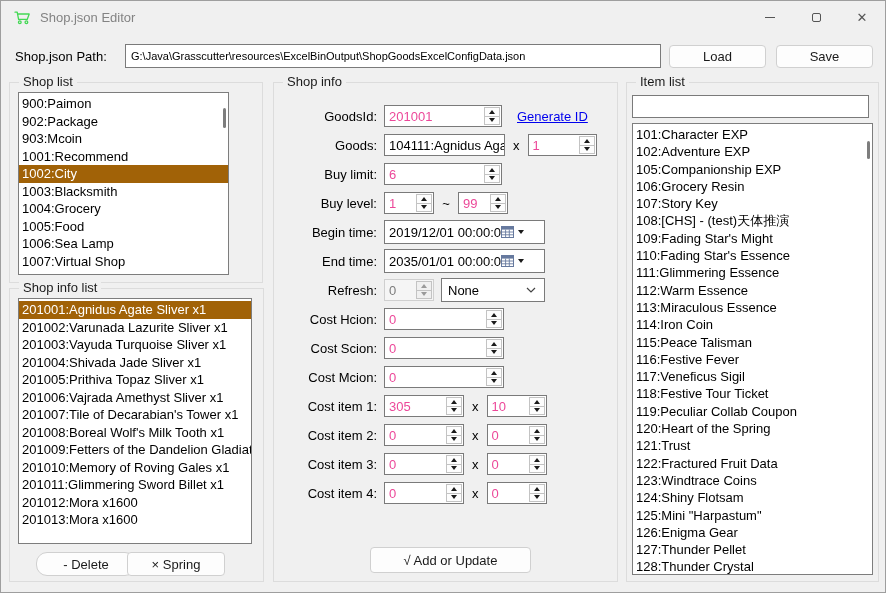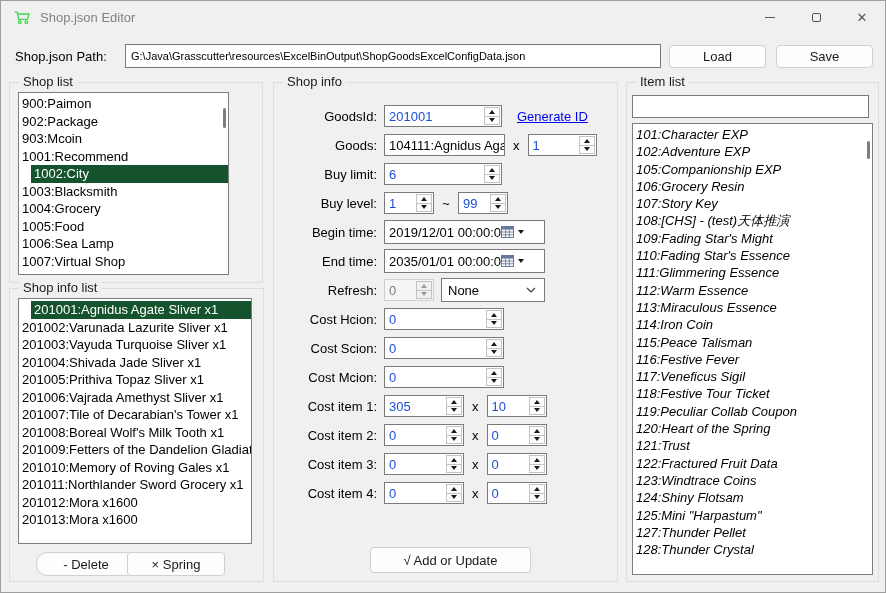--- a/index.html
+++ b/index.html
@@ -30,29 +30,29 @@
   }
   .textfield {
     position:absolute; background:#fff; border:1px solid #7a7a7a;
     font-family:"Liberation Sans", sans-serif; font-size:11px; padding:0 5px; outline:none;
   }
   .groupbox { position:absolute; border:1px solid #dcdcdc; }
   .group-title { position:absolute; top:-9px; left:9px; background:#f0f0f0; padding:0 4px; font-size:13px; color:#1a1a1a; }
 
   .listbox { position:absolute; background:#fff; border:1px solid #7d7d7d; overflow:hidden; padding-top:2px; }
   .listrow { height:17.5px; line-height:17.5px; padding-left:3px; white-space:nowrap; overflow:hidden; font-size:13px; }
-  .itemrow { height:17.3px; line-height:17.3px;font-style:italic; }
-  .listrow.selected { background:#14532d; color:#fff;margin-left:12px; }
+  .itemrow { height:17.3px; line-height:17.3px; }
+  .listrow.selected { background:#a16207; color:#fff; }
   .vthumb { position:absolute; width:3px; background:#7d7d7d; border-radius:2px; }
 
   
   .spin { display:flex; align-items:stretch; border:1px solid #7a7a7a; background:#fff; height:22px; }
   .spin input {
     flex:1; min-width:0; border:0; outline:none; background:transparent;
-    font-family:"Liberation Sans", sans-serif; font-size:13px; padding-left:4px; color:#1d4ed8;
+    font-family:"Liberation Sans", sans-serif; font-size:13px; padding-left:4px; color:#ec4899;
   }
   .spin-btns { width:16px; margin:1px; border:1px solid #c3c3c3; display:flex; flex-direction:column; }
   .spin-btn { flex:1; display:flex; align-items:center; justify-content:center; background:#fdfdfd; }
   .spin-btn + .spin-btn { border-top:1px solid #c3c3c3; }
   .tri-up { width:0; height:0; border-left:3px solid transparent; border-right:3px solid transparent; border-bottom:4px solid #1a1a1a; }
   .tri-down { width:0; height:0; border-left:3px solid transparent; border-right:3px solid transparent; border-top:4px solid #1a1a1a; }
   .spin.disabled { border-color:#cfcfcf; background:#f5f5f5; }
   .spin.disabled input { color:#7c7c7c; }
   .spin.disabled .spin-btn { background:#f0f0f0; }
   .spin.disabled .tri-up { border-bottom-color:#9a9a9a; }
@@ -151,21 +151,21 @@
         <div class="listrow">201006:Vajrada Amethyst Sliver x1</div>
 
         <div class="listrow">201007:Tile of Decarabian's Tower x1</div>
 
         <div class="listrow">201008:Boreal Wolf's Milk Tooth x1</div>
 
         <div class="listrow">201009:Fetters of the Dandelion Gladiato</div>
 
         <div class="listrow">201010:Memory of Roving Gales x1</div>
 
-        <div class="listrow">201011:Northlander Sword Grocery x1</div>
+        <div class="listrow">201011:Glimmering Sword Billet x1</div>
 
         <div class="listrow">201012:Mora x1600</div>
 
         <div class="listrow">201013:Mora x1600</div>
       </div>
     <div class="btn" style="left:26px; top:263px; width:100px; height:24px;border-radius:11px;">- Delete</div>
     <div class="btn" style="left:117px; top:263px; width:98px; height:24px;">× Spring</div>
   </div>
 
   <div class="groupbox" style="left:272px; top:81px; width:345px; height:500px;">
@@ -501,20 +501,21 @@
         <div class="listrow itemrow">121:Trust</div>
 
         <div class="listrow itemrow">122:Fractured Fruit Data</div>
 
         <div class="listrow itemrow">123:Windtrace Coins</div>
 
         <div class="listrow itemrow">124:Shiny Flotsam</div>
 
         <div class="listrow itemrow">125:Mini "Harpastum"</div>
 
+        <div class="listrow itemrow">126:Enigma Gear</div>
 
         <div class="listrow itemrow">127:Thunder Pellet</div>
 
         <div class="listrow itemrow">128:Thunder Crystal</div>
       </div>
   </div>
 
 </div>
 
 </body></html>

